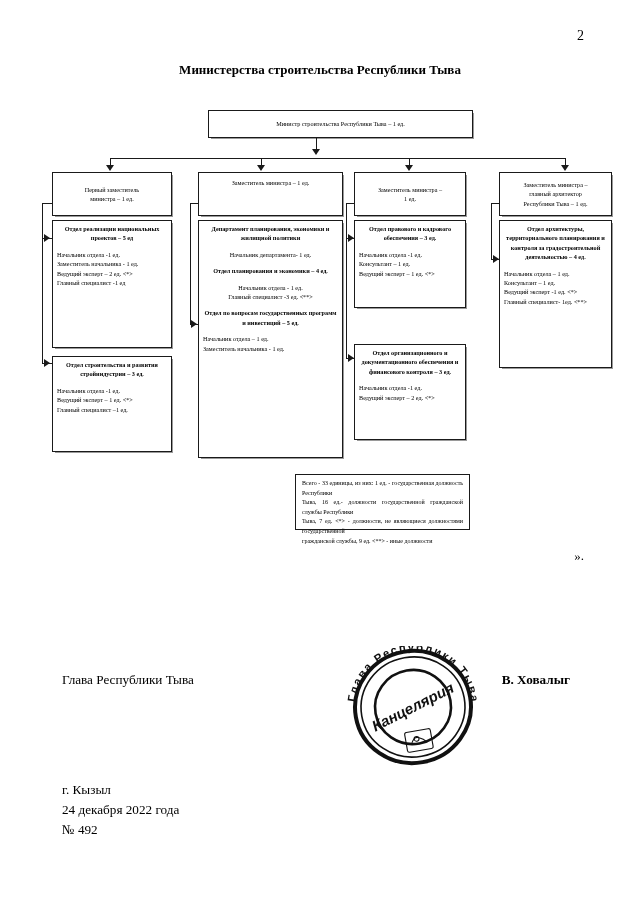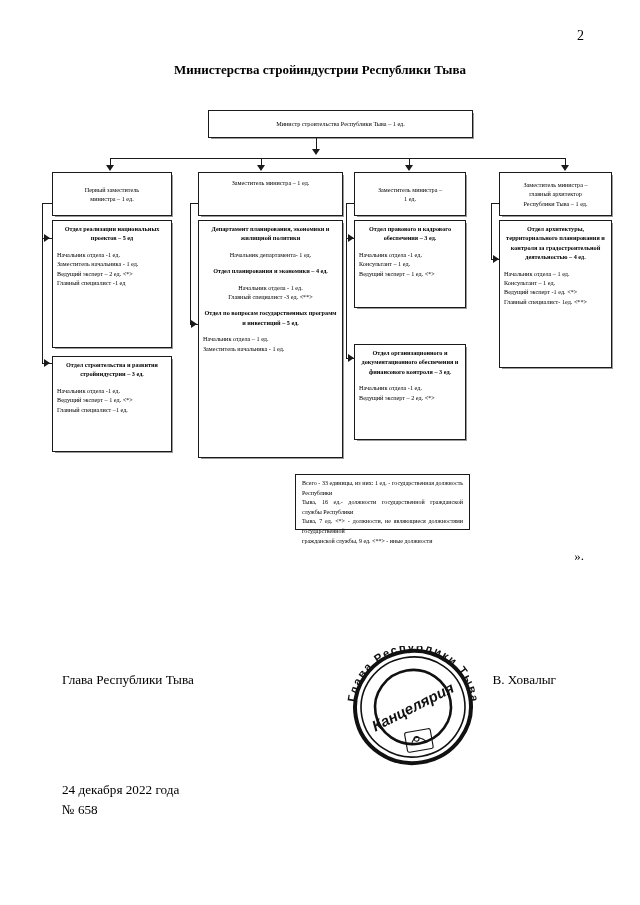--- a/index.html
+++ b/index.html
@@ -149,22 +149,23 @@
     width: 508px;
     font-size: 13.2px;
   }
   .sign-left {
     position: absolute;
     left: 0;
     top: 0;
   }
   .sign-right {
     position: absolute;
-    right: 14px;
+    right: 0;
     top: 0;
+    font-weight: bold;
   }
 
   .place-block {
     position: absolute;
     left: 62px;
     top: 780px;
     font-size: 13.2px;
     line-height: 20px;
   }
   .place-block span { display: block; }
@@ -180,21 +181,21 @@
   .stamp svg { display: block; }
 </style>
 </head>
 <body>
 
 <div class="page">
 
   <div class="page-number">2</div>
 
   <div class="doc-title">
-    <span class="t-line">Министерства стройиндустрии Республики Тыва</span>
+    <span class="t-line">Министерства строительства Республики Тыва</span>
   </div>
 
   <div class="chart">
 
     <div class="node shadow" style="left:208px; top:2px; width:265px; height:28px; display:flex; align-items:center; justify-content:center;">
       <span>Министр строительства Республики Тыва – 1 ед.</span>
     </div>
 
     <div class="ln v" style="left:316px; top:30px; height:13px;"></div>
     <div class="arrow-down" style="left:312px; top:41px;"></div>
@@ -348,17 +349,18 @@
         <g transform="translate(76,96)" stroke="#111111" stroke-width="1.1" fill="none">
           <rect x="-13" y="-11" width="26" height="20" rx="2"></rect>
           <path d="M -8,2 q 3,-8 8,-6 q 5,2 8,6"></path>
           <circle cx="-2" cy="-3" r="2.4"></circle>
         </g>
       </g>
     </svg>
   </div>
 
   <div class="place-block">
+    <span>г. Кызыл</span>
     <span>24 декабря 2022 года</span>
-    <span>№ 658</span>
+    <span>№ 492</span>
   </div>
 
 </div>
 
 </body></html>

